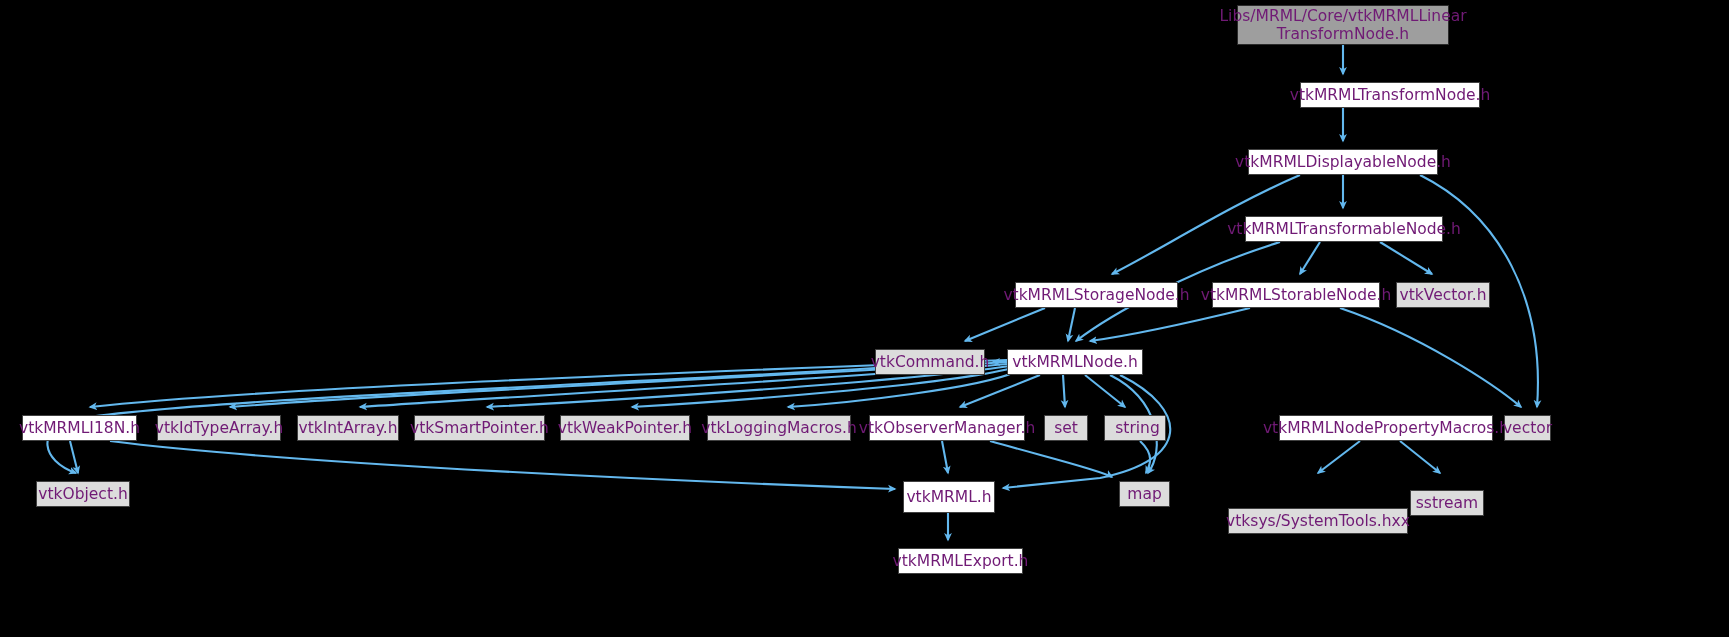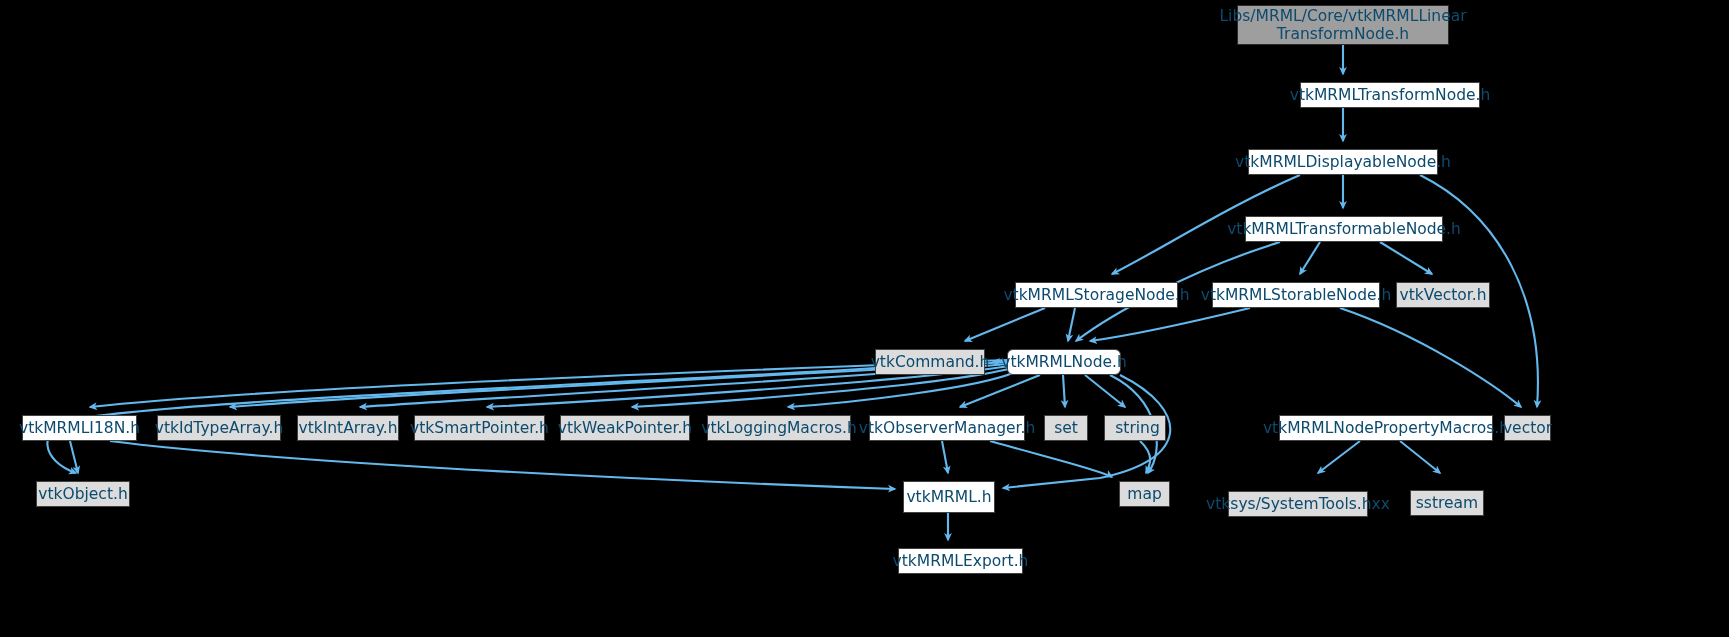--- a/index.html
+++ b/index.html
@@ -1,21 +1,21 @@
 <!DOCTYPE html>
 <html><head>
 <meta charset="utf-8">
 <style>
   html,body{margin:0;padding:0;background:#000;}
   #stage{position:relative;width:1729px;height:637px;background:#000;overflow:hidden;
          font-family:"DejaVu Sans","Liberation Sans",sans-serif;}
   svg#edges{position:absolute;left:0;top:0;width:1729px;height:637px;pointer-events:none;}
   .node{position:absolute;box-sizing:border-box;display:flex;align-items:center;
         justify-content:center;text-align:center;border:1px solid #404040;
-        color:#0c4a6e;font-size:15.5px;line-height:1.18;white-space:pre-line;
+        color:#701a75;font-size:15.5px;line-height:1.18;white-space:pre-line;
         padding:0 6px;}
   .node.white{background:#ffffff;}
   .node.gray{background:#dcdcdc;}
   .node.root{background:#9e9e9e;border:1px solid #2b2b2b;}
 </style>
 </head>
 <body>
 
 <div id="stage">
   <svg id="edges" xmlns="http://www.w3.org/2000/svg" viewBox="0 0 1729 637">
@@ -63,32 +63,32 @@
   <div id="node-layer">
       <div class="node root" style="left: 1237px; top: 5px; width: 212px; height: 40px;">Libs/MRML/Core/vtkMRMLLinear
 TransformNode.h</div>
       <div class="node white" style="left: 1253px; top: 82px; width: 180px; height: 26px; margin-left: 47px;">vtkMRMLTransformNode.h</div>
       <div class="node white" style="left: 1248px; top: 149px; width: 190px; height: 26px;">vtkMRMLDisplayableNode.h</div>
       <div class="node white" style="left: 1245px; top: 216px; width: 198px; height: 26px;">vtkMRMLTransformableNode.h</div>
       <div class="node white" style="left: 1015px; top: 282px; width: 163px; height: 26px;">vtkMRMLStorageNode.h</div>
       <div class="node white" style="left: 1212px; top: 282px; width: 168px; height: 26px;">vtkMRMLStorableNode.h</div>
       <div class="node gray" style="left: 1396px; top: 282px; width: 94px; height: 26px;">vtkVector.h</div>
       <div class="node gray" style="left: 875px; top: 349px; width: 110px; height: 26px;">vtkCommand.h</div>
-      <div class="node white" style="left: 1007px; top: 349px; width: 114px; height: 26px; border-radius: 6px;">vtkMRMLNode.h</div>
+      <div class="node white" style="left: 1007px; top: 349px; width: 136px; height: 26px;">vtkMRMLNode.h</div>
       <div class="node white" style="left: 22px; top: 415px; width: 115px; height: 26px;">vtkMRMLI18N.h</div>
       <div class="node gray" style="left: 157px; top: 415px; width: 124px; height: 26px;">vtkIdTypeArray.h</div>
       <div class="node gray" style="left: 297px; top: 415px; width: 102px; height: 26px;">vtkIntArray.h</div>
       <div class="node gray" style="left: 414px; top: 415px; width: 131px; height: 26px;">vtkSmartPointer.h</div>
       <div class="node gray" style="left: 560px; top: 415px; width: 130px; height: 26px;">vtkWeakPointer.h</div>
       <div class="node gray" style="left: 707px; top: 415px; width: 144px; height: 26px;">vtkLoggingMacros.h</div>
       <div class="node white" style="left: 869px; top: 415px; width: 156px; height: 26px;">vtkObserverManager.h</div>
       <div class="node gray" style="left: 1044px; top: 415px; width: 44px; height: 26px;">set</div>
       <div class="node gray" style="left: 1104px; top: 415px; width: 62px; height: 26px; padding-left: 11px;">string</div>
       <div class="node white" style="left: 1279px; top: 415px; width: 214px; height: 26px;">vtkMRMLNodePropertyMacros.h</div>
       <div class="node gray" style="left: 1504px; top: 415px; width: 47px; height: 26px;">vector</div>
       <div class="node gray" style="left: 36px; top: 481px; width: 94px; height: 26px;">vtkObject.h</div>
       <div class="node white" style="left: 903px; top: 481px; width: 92px; height: 32px;">vtkMRML.h</div>
       <div class="node gray" style="left: 1119px; top: 481px; width: 51px; height: 26px;">map</div>
-      <div class="node gray" style="left: 1228px; top: 491px; width: 140px; height: 26px;">vtksys/SystemTools.hxx</div>
+      <div class="node gray" style="left: 1228px; top: 508px; width: 180px; height: 26px;">vtksys/SystemTools.hxx</div>
       <div class="node gray" style="left: 1410px; top: 490px; width: 74px; height: 26px;">sstream</div>
       <div class="node white" style="left: 886px; top: 548px; width: 125px; height: 26px; margin-left: 12px;">vtkMRMLExport.h</div>
     </div>
 </div>
 
 </body></html>

